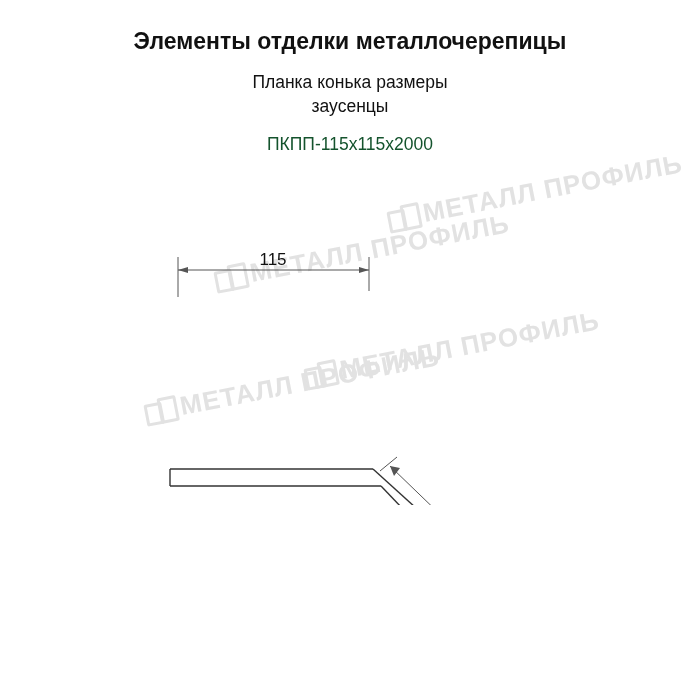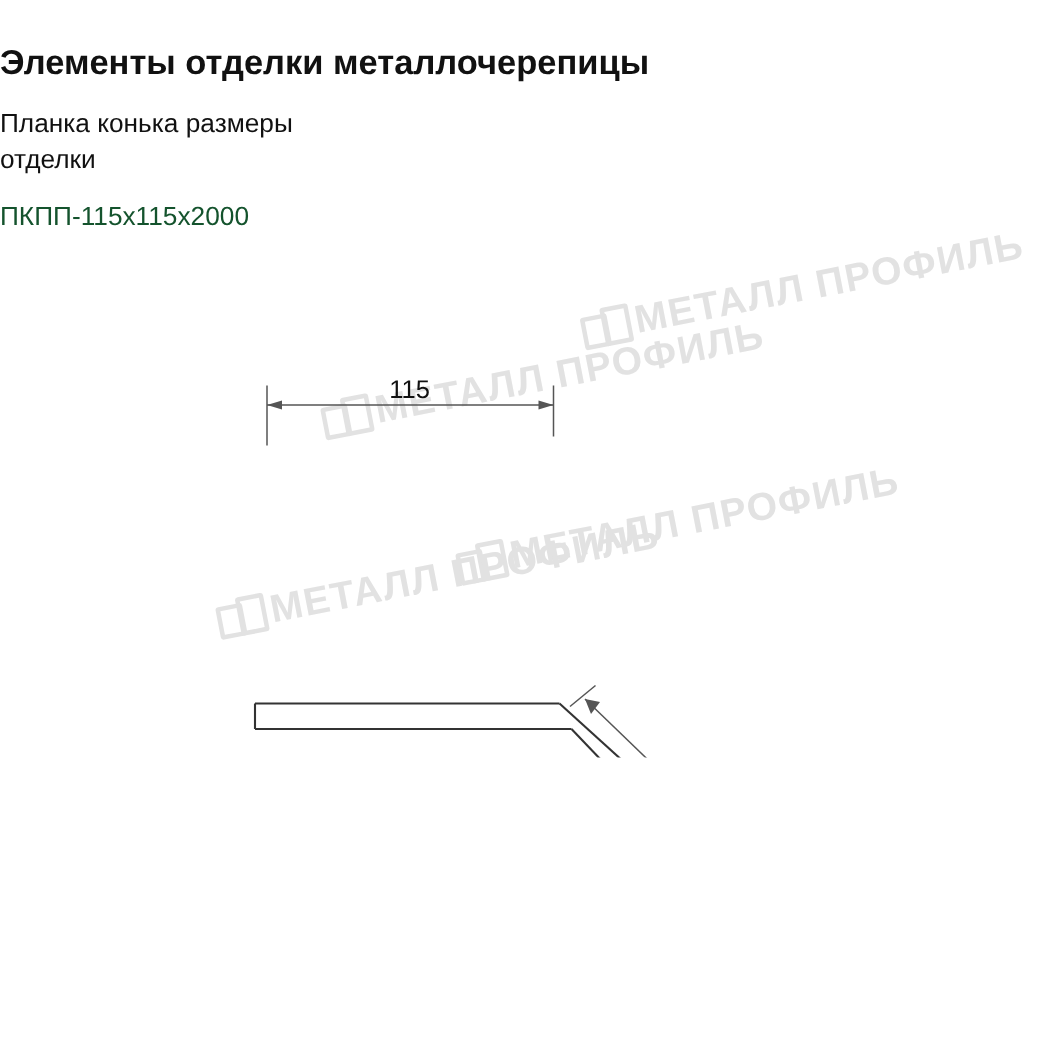--- a/index.html
+++ b/index.html
@@ -19,20 +19,21 @@
     position: absolute;
     inset: 0;
   }
 
   
   .title-block {
     position: absolute;
     top: 26px;
     left: 0;
     width: 700px;
+    text-align: center;
   }
   .main-title {
     font-size: 23px;
     font-weight: bold;
     letter-spacing: 0px;
     line-height: 30px;
     color: #111111;
   }
   .sub-title {
     margin-top: 14px;
@@ -152,21 +153,21 @@
   }
 </style>
 </head>
 <body>
 
 <div class="page">
 
   <div class="title-block">
     <div class="main-title">Элементы отделки металлочерепицы</div>
     <div class="sub-title">Планка конька размеры</div>
-    <div class="sub-title" style="margin-top:0;">отделки</div>
+    <div class="sub-title" style="margin-top:0;">заусенцы</div>
     <div class="code-title">ПКПП-115x115x2000</div>
   </div>
 
   <div class="watermark-layer">
     <div class="wm wm-1">
       <div class="wm-row">
         <span class="wm-glyph"></span>
         <span class="wm-text">МЕТАЛЛ ПРОФИЛЬ</span>
       </div>
     </div>

